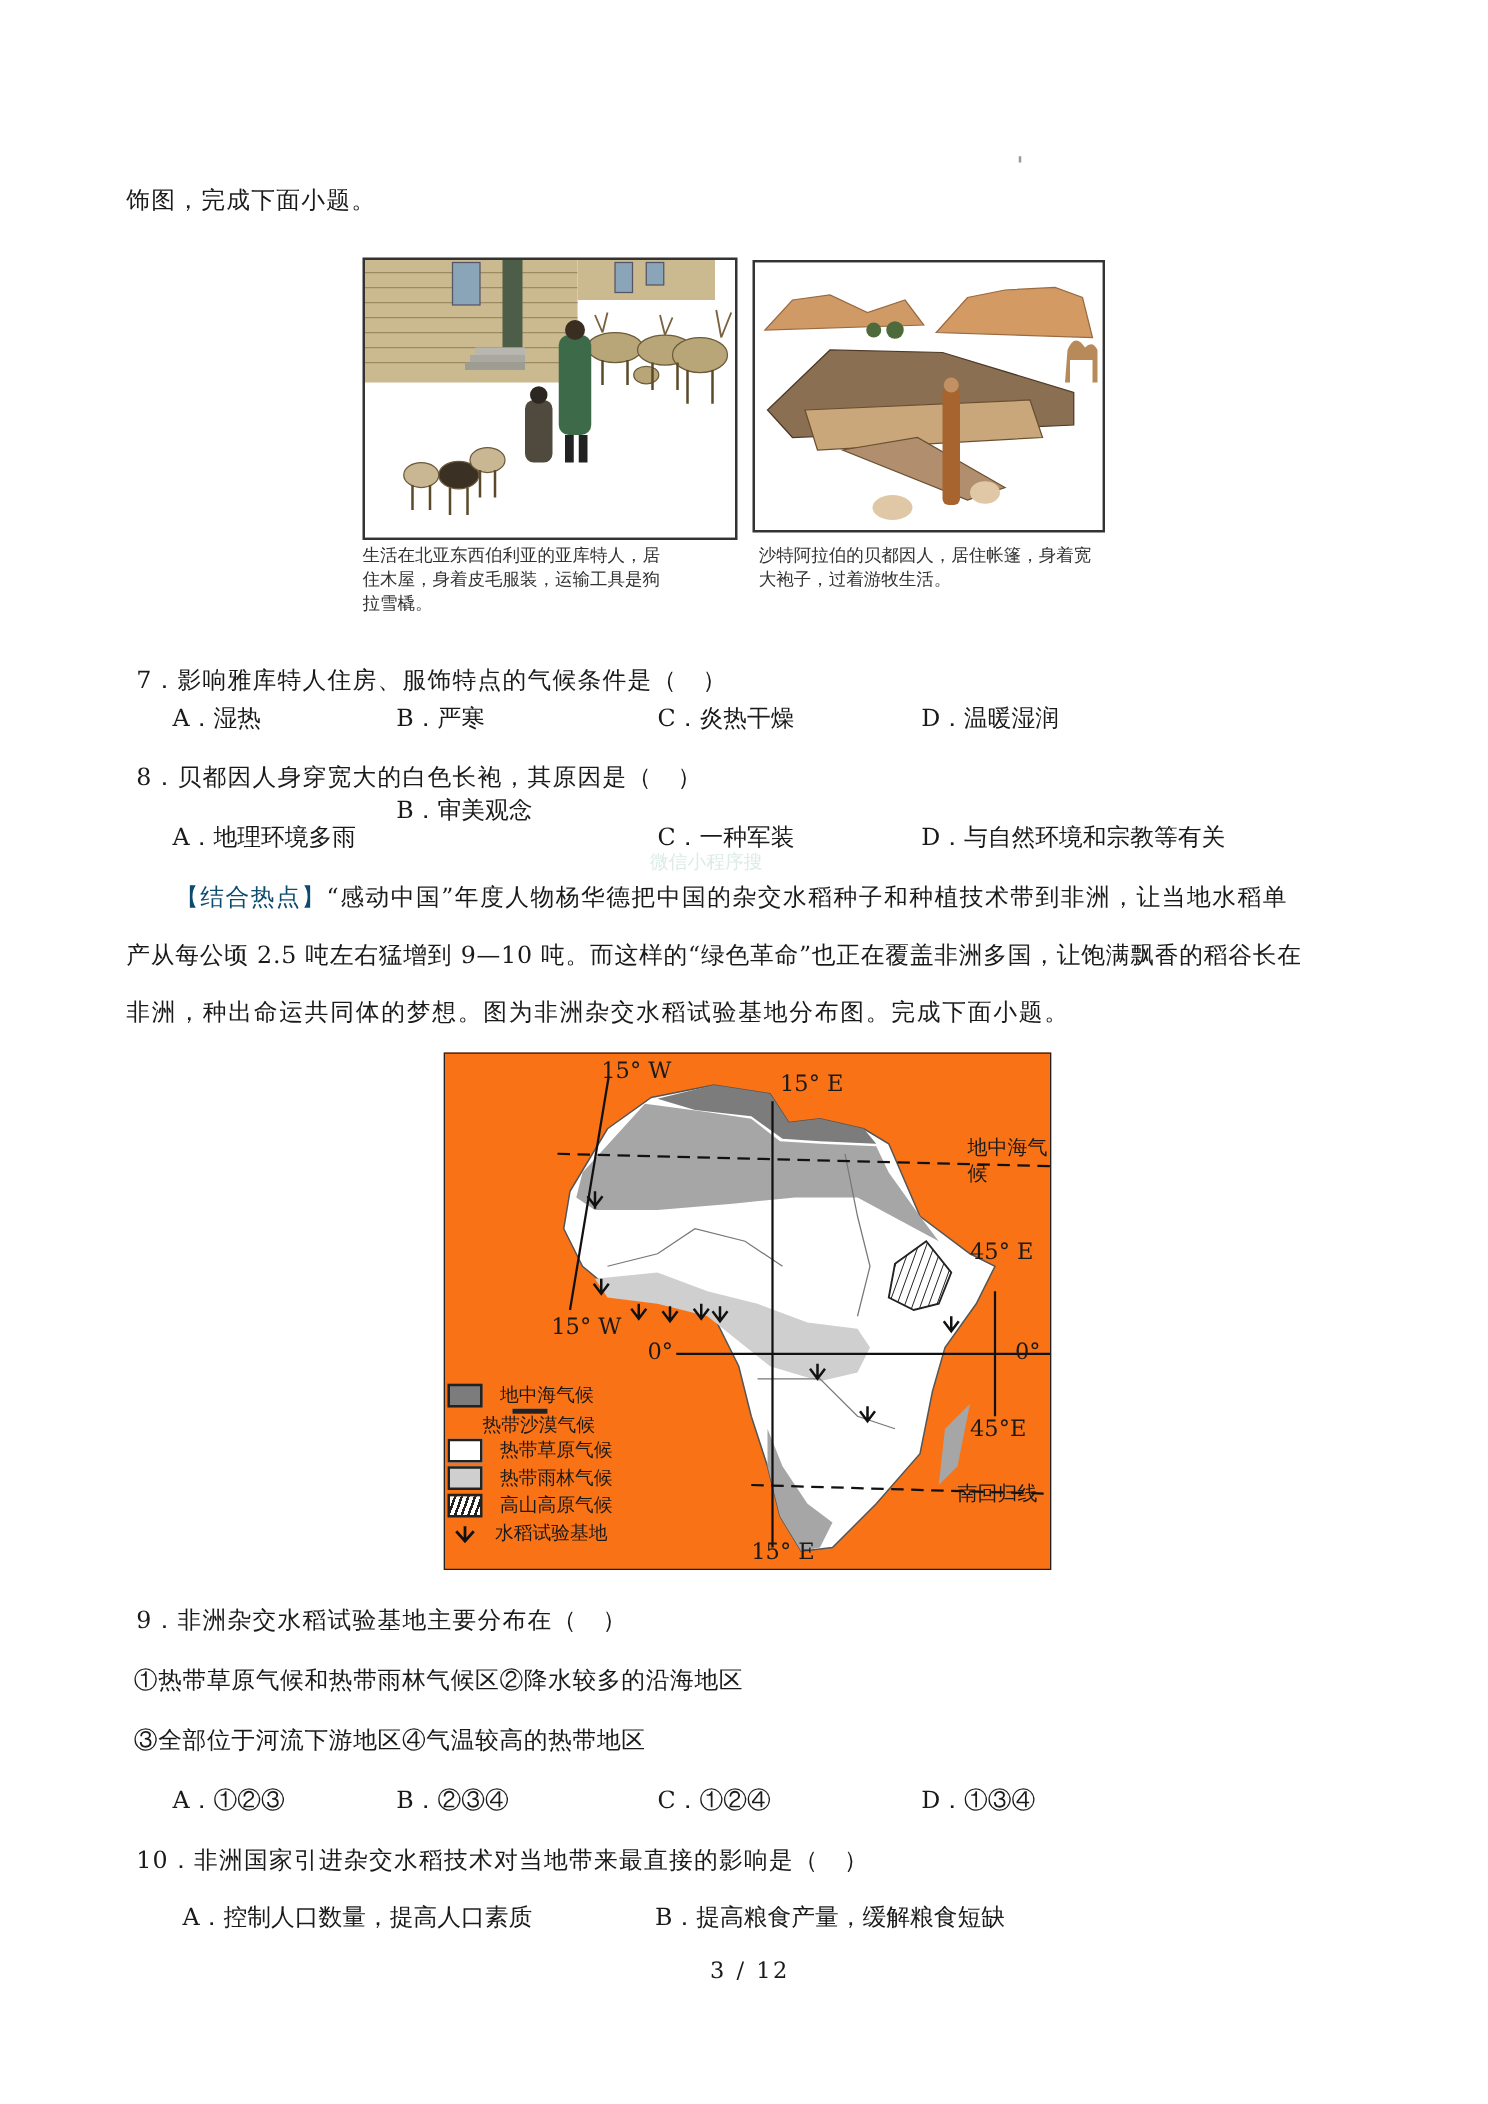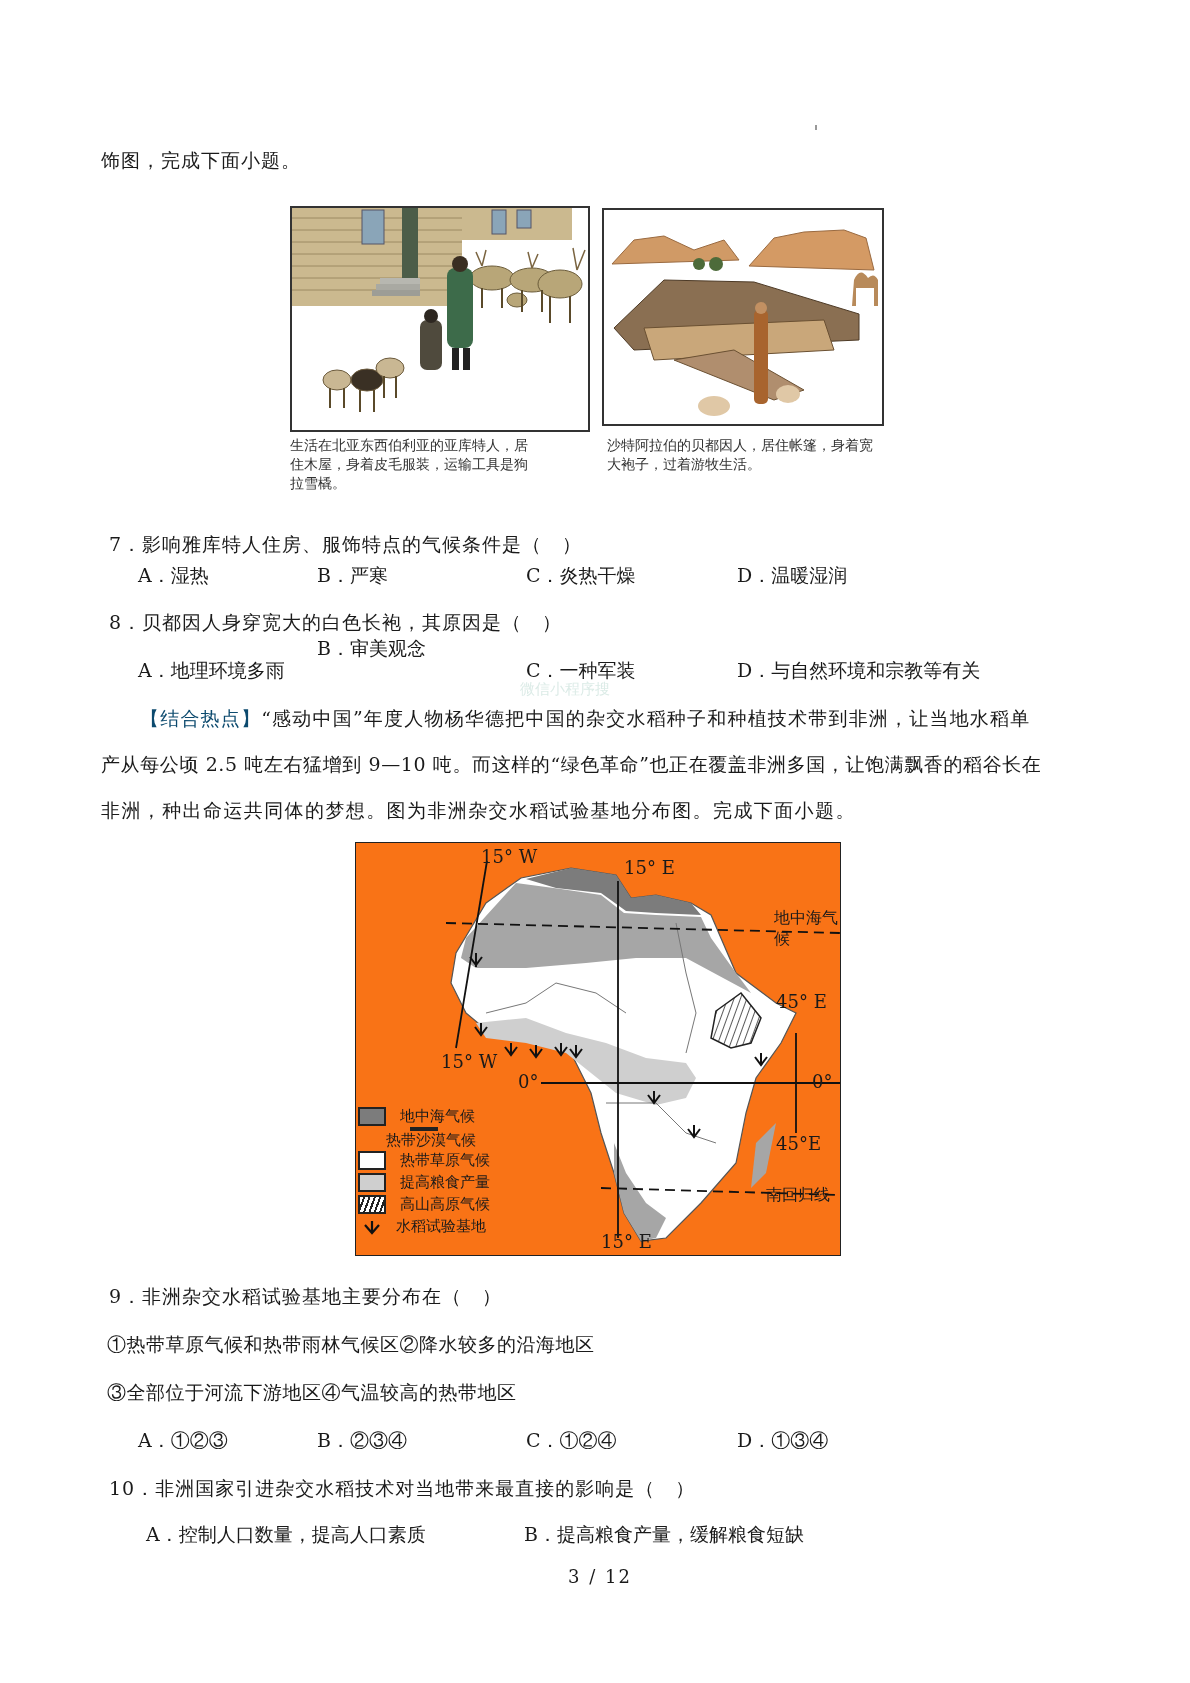--- a/index.html
+++ b/index.html
@@ -218,21 +218,21 @@
     <div style="display:flex; align-items:center; height:22px;flex-direction:column;">
       <span style="width:24px; height:15px; border:2px solid #222; background:#a6a6a6; display:inline-block;"></span>
       <span style="margin-left:14px; font-size:15px; font-family:'DejaVu Sans',sans-serif;">热带沙漠气候</span>
     </div>
     <div style="display:flex; align-items:center; height:22px;">
       <span style="width:24px; height:15px; border:2px solid #222; background:#ffffff; display:inline-block;"></span>
       <span style="margin-left:14px; font-size:15px; font-family:'DejaVu Sans',sans-serif;">热带草原气候</span>
     </div>
     <div style="display:flex; align-items:center; height:22px;">
       <span style="width:24px; height:15px; border:2px solid #222; background:#cfcfcf; display:inline-block;"></span>
-      <span style="margin-left:14px; font-size:15px; font-family:'DejaVu Sans',sans-serif;">提高粮食产量</span>
+      <span style="margin-left:14px; font-size:15px; font-family:'DejaVu Sans',sans-serif;">热带雨林气候</span>
     </div>
     <div style="display:flex; align-items:center; height:22px;">
       <span style="width:24px; height:15px; border:2px solid #222; display:inline-block; background: repeating-linear-gradient(110deg, #fff 0 3px, #222 3px 5px);"></span>
       <span style="margin-left:14px; font-size:15px; font-family:'DejaVu Sans',sans-serif;">高山高原气候</span>
     </div>
     <div style="display:flex; align-items:center; height:22px;">
       <span style="width:28px; height:19px; display:inline-block; text-align:center;">
         <svg width="20" height="18" viewBox="0 0 20 18">
             <path d="M10 4 l0 12 M3 8 l7 8 l7 -8" fill="none" stroke="#111" stroke-width="2.2"></path>
           </svg>

